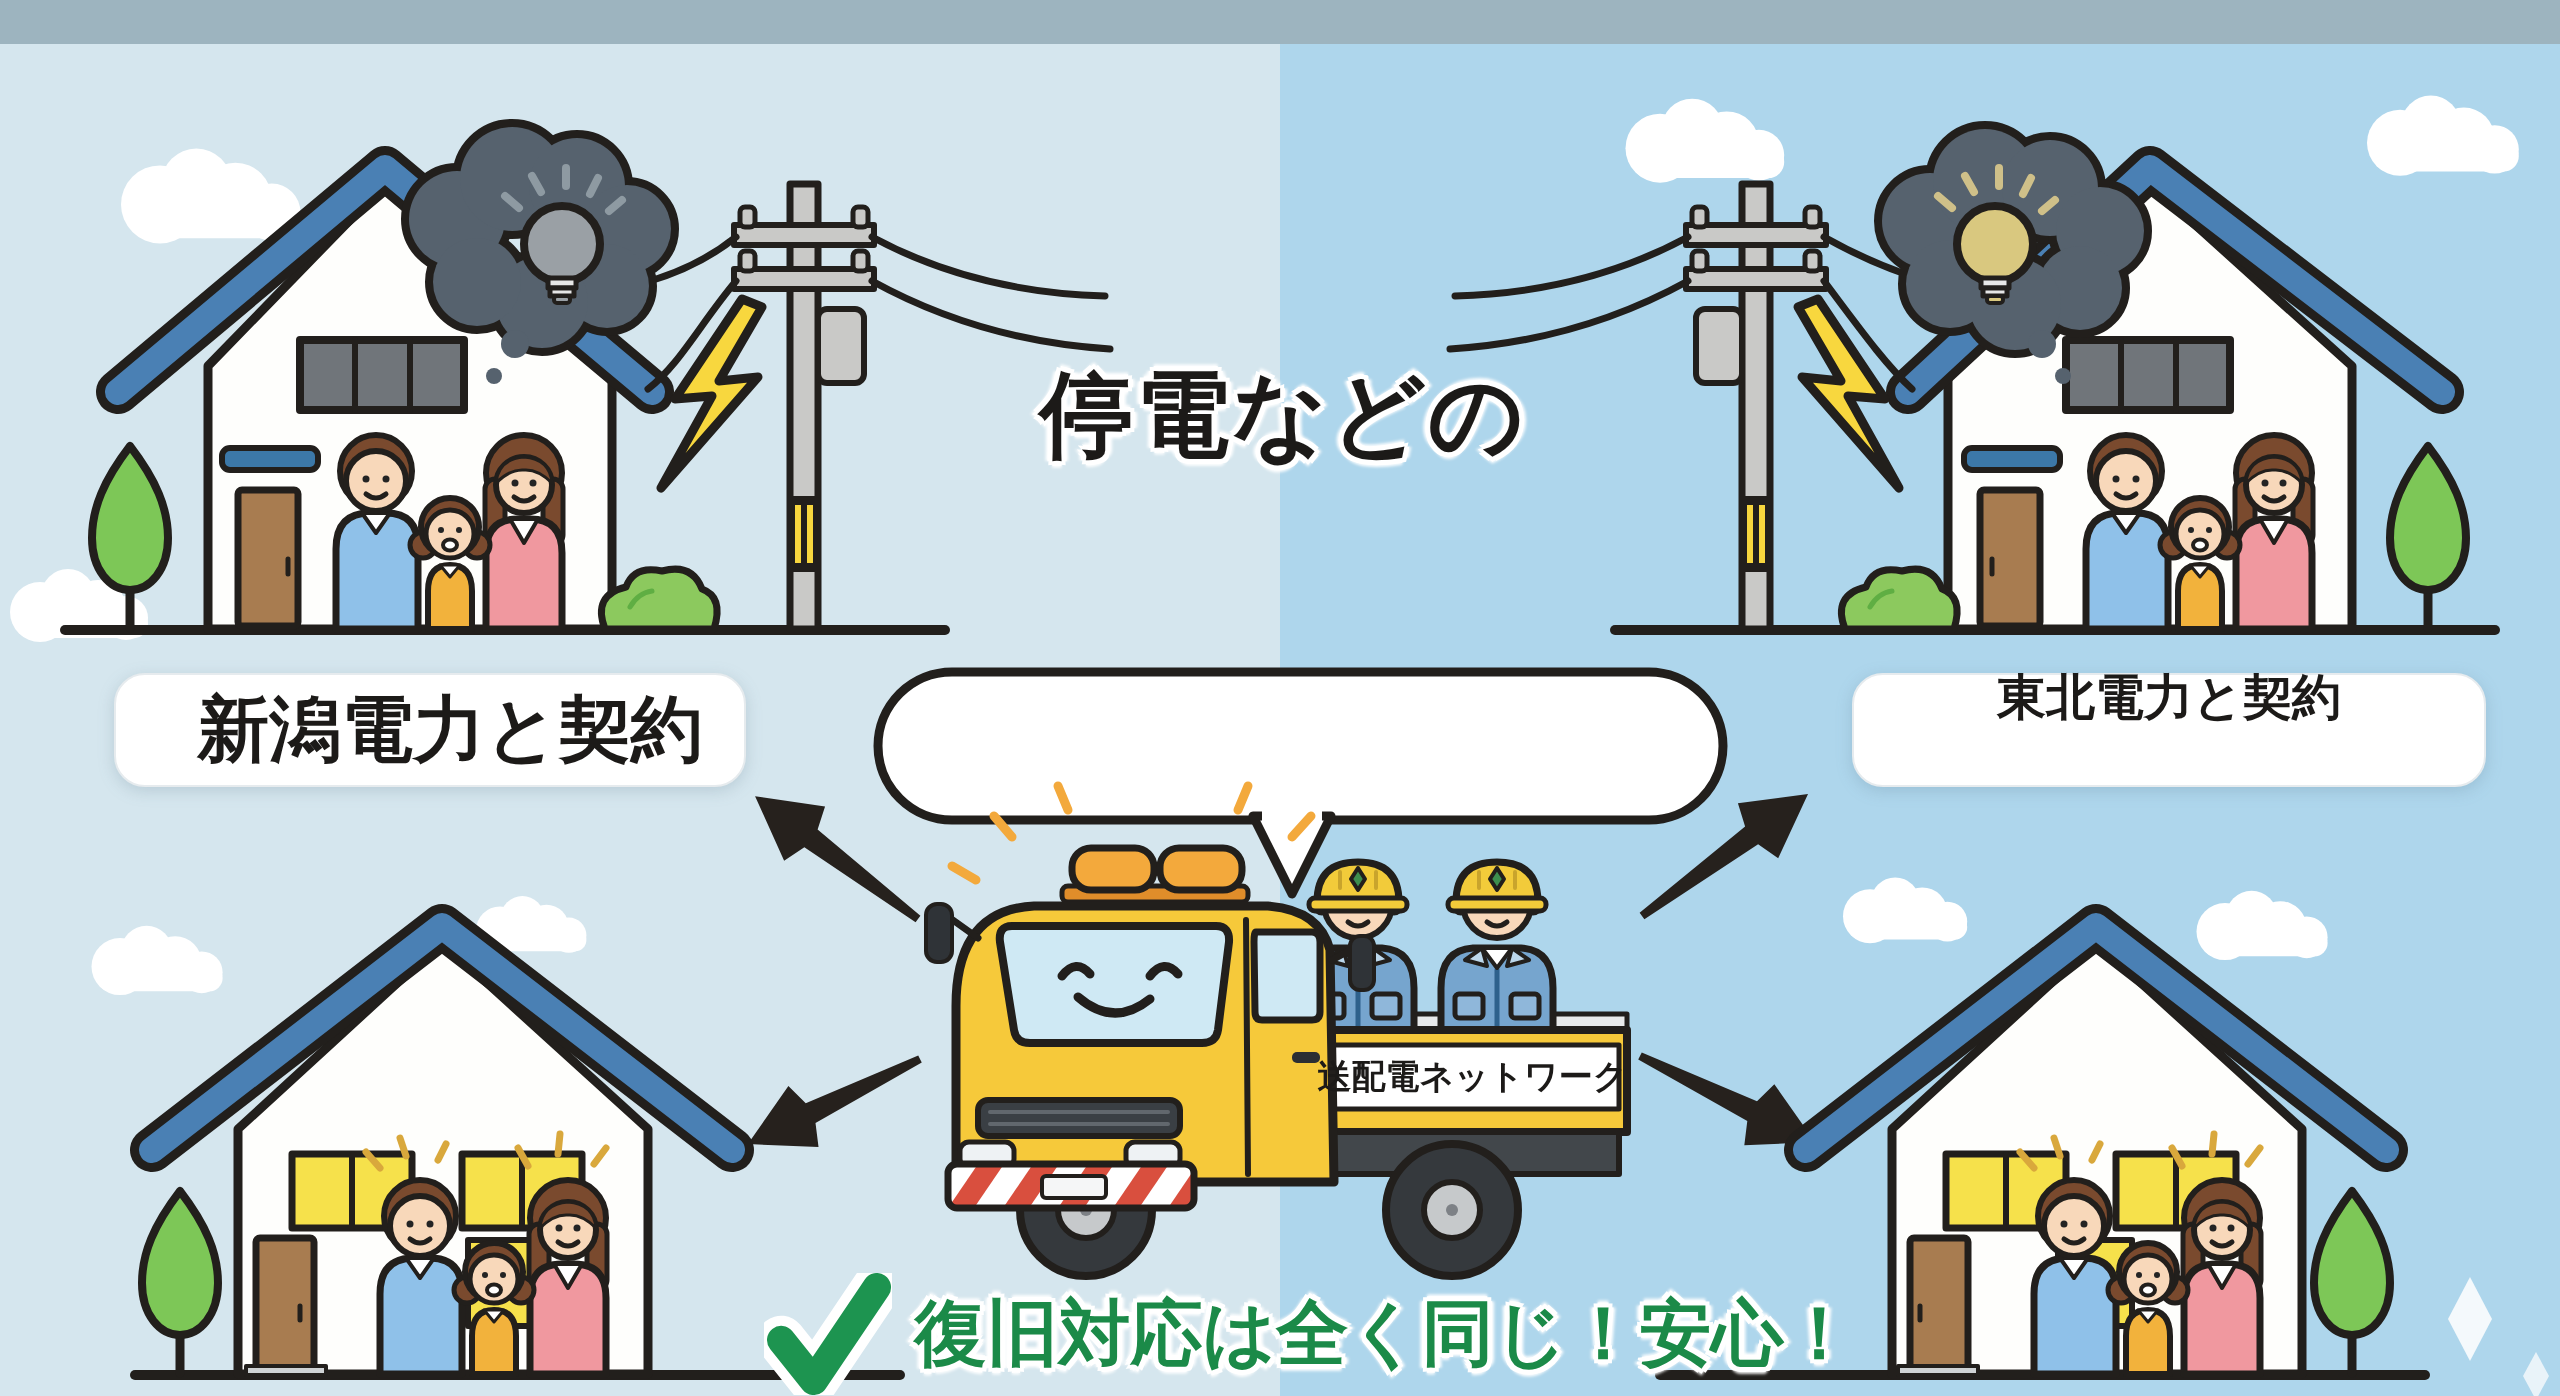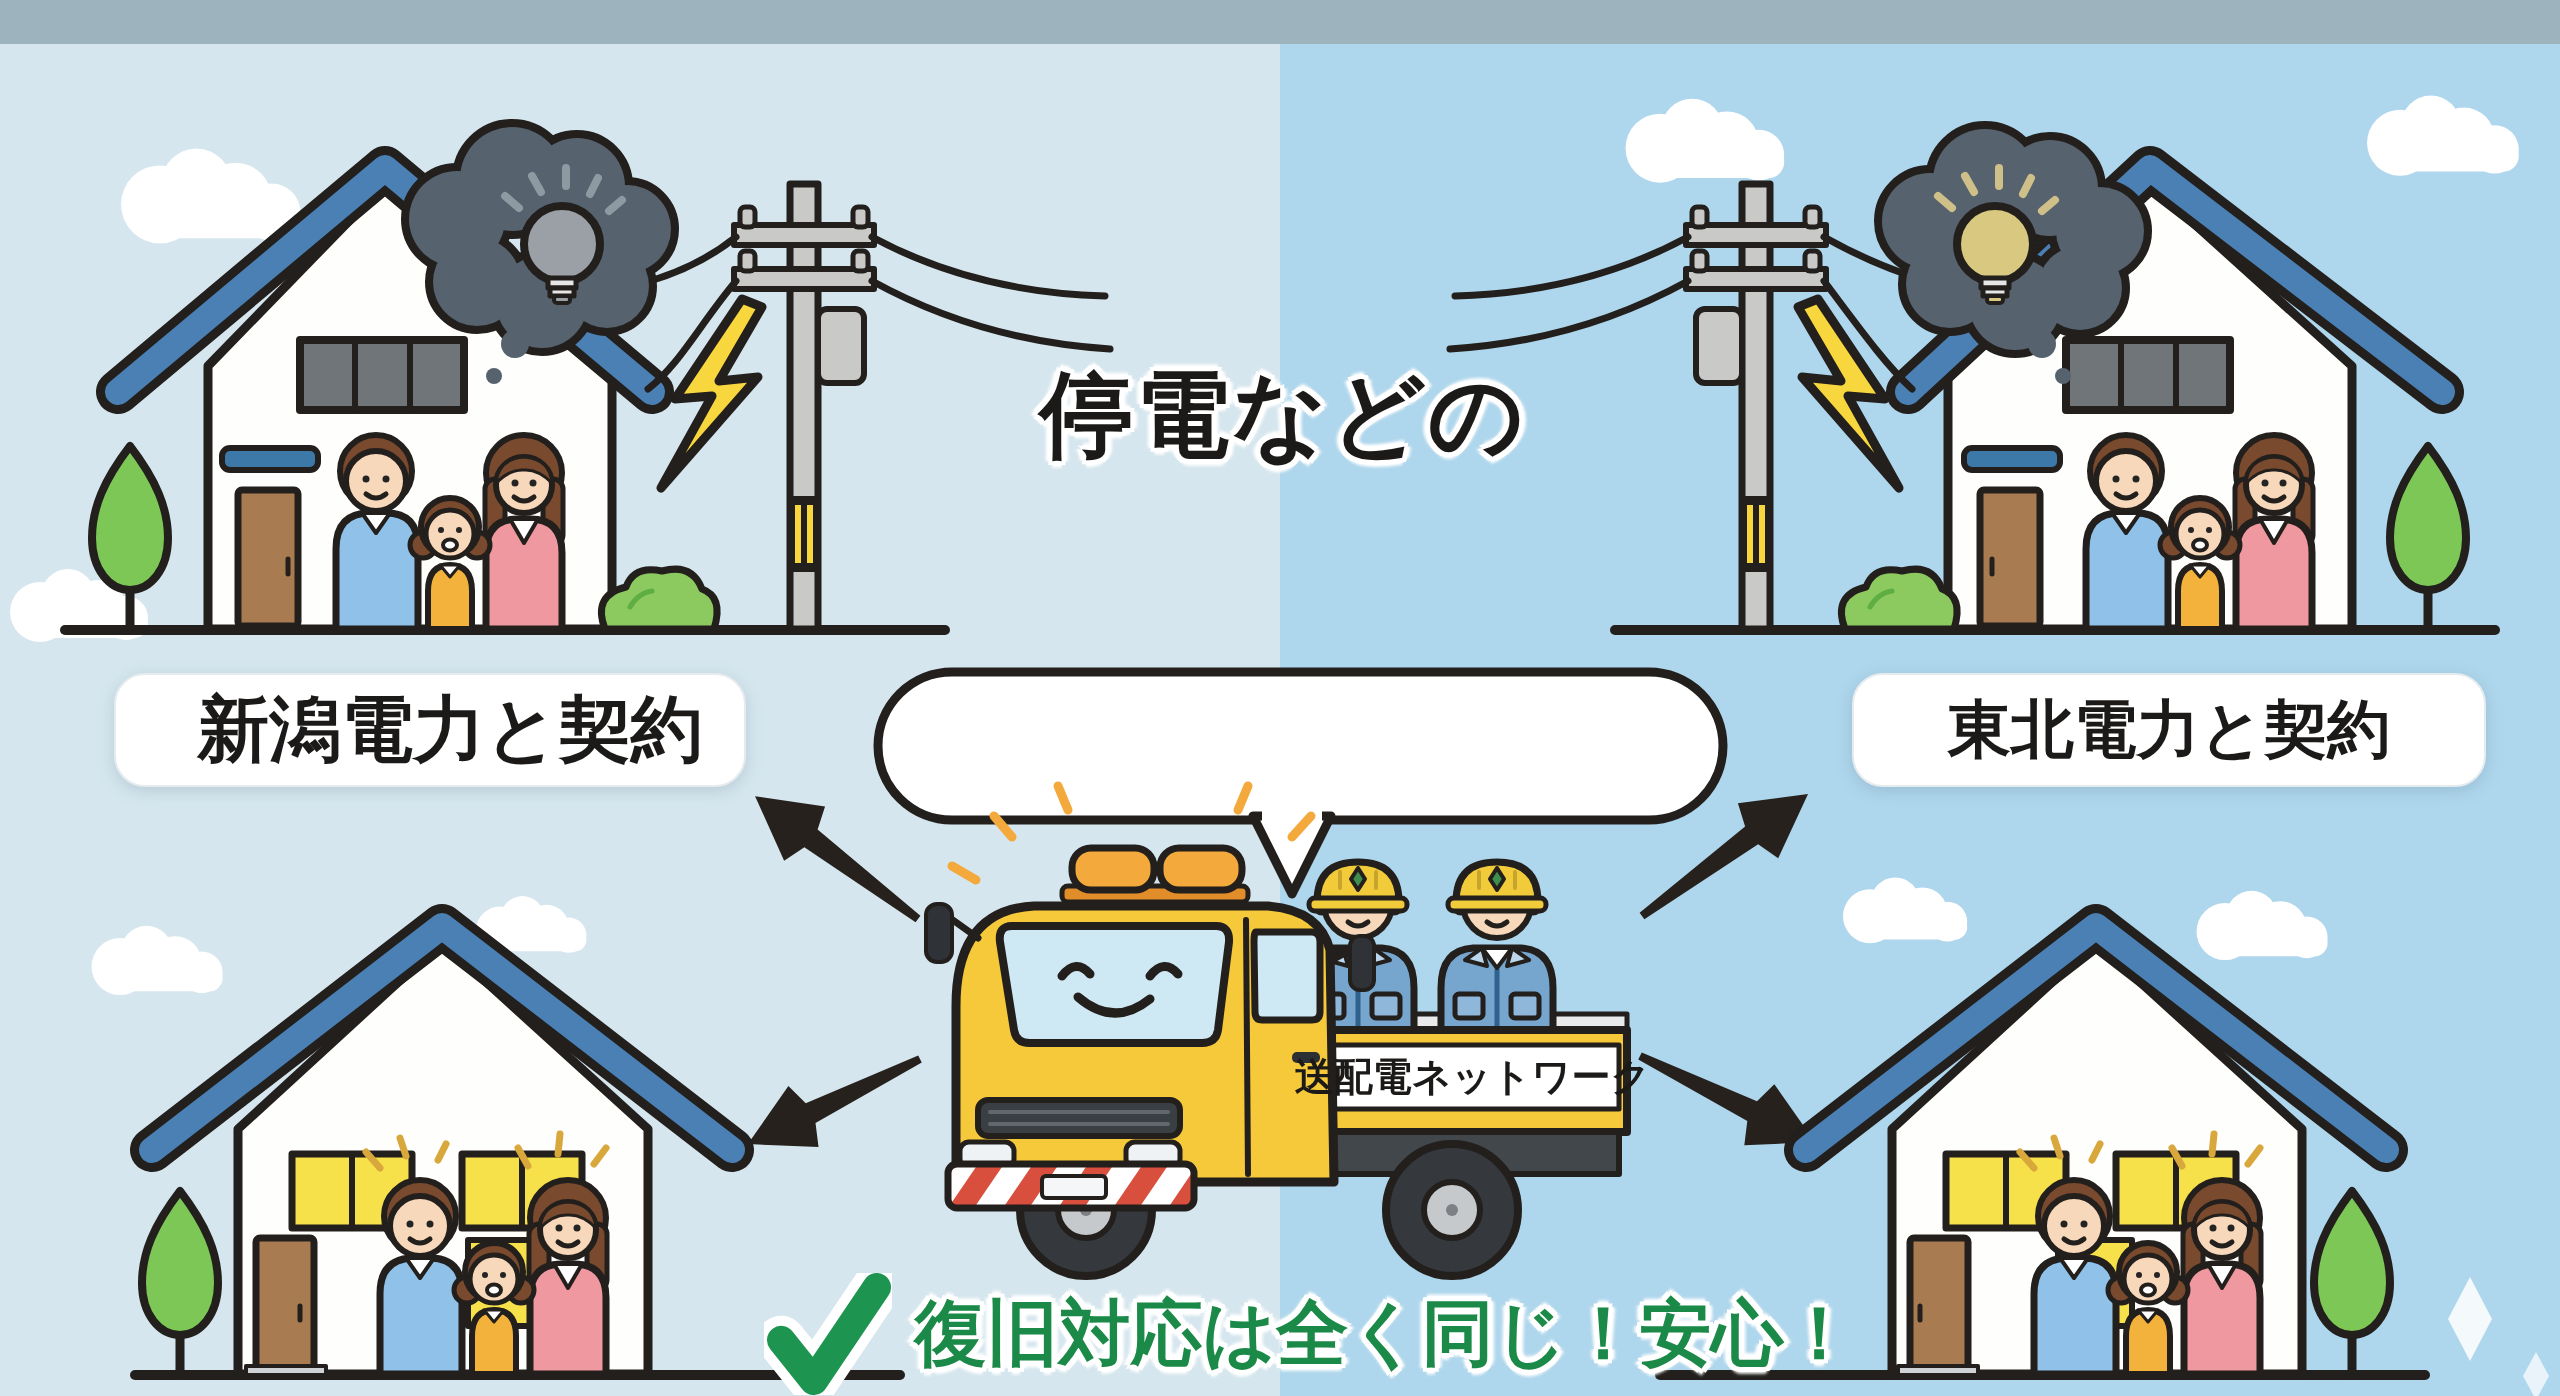--- a/index.html
+++ b/index.html
@@ -41,23 +41,23 @@
   .lbl{filter:drop-shadow(0 4px 8px rgba(70,100,120,.20));}
   .txt{position:absolute;display:flex;align-items:center;justify-content:center;
        text-align:center;color:#1c1a18;font-weight:900;pointer-events:none;white-space:nowrap;}
   .halo{text-shadow:-5px 0 0 #fff,5px 0 0 #fff,0 -5px 0 #fff,0 5px 0 #fff,
         -4px -4px 0 #fff,4px -4px 0 #fff,-4px 4px 0 #fff,4px 4px 0 #fff,
         -7px 0 3px rgba(255,255,255,.9),7px 0 3px rgba(255,255,255,.9),
         0 -7px 3px rgba(255,255,255,.9),0 7px 3px rgba(255,255,255,.9);}
   #title{left:950px;top:260px;width:666px;height:224px;font-size:94px;line-height:1.14;
          letter-spacing:2px;flex-direction:column;}
   #label-left{left:115px;top:630px;width:630px;height:112px;font-size:72px;padding-left:20px;}
-  #label-right{left:1853px;top:630px;width:632px;height:112px;font-size:63px;}
+  #label-right{left:1853px;top:598px;width:632px;height:112px;font-size:49px;}
   #bubble-text{left:878px;top:628px;width:845px;height:148px;font-size:60px;letter-spacing:1px;}
-  #truck-sign{left:1326px;top:1001px;width:293px;height:64px;font-size:39px;font-weight:800;}
+  #truck-sign{left:1326px;top:1001px;width:293px;height:64px;font-size:34px;font-weight:800;}
   #bottom-msg{left:650px;top:1220px;width:1320px;height:140px;font-size:72px;
               color:var(--message-green);gap:22px;}
   #bottom-msg .check-wrap{width:128px;height:122px;flex:0 0 auto;}
 </style>
 </head>
 <body>
 
 <div class="stage">
   <div class="bg-half" id="bg-left"></div>
   <div class="bg-half" id="bg-right"></div>

